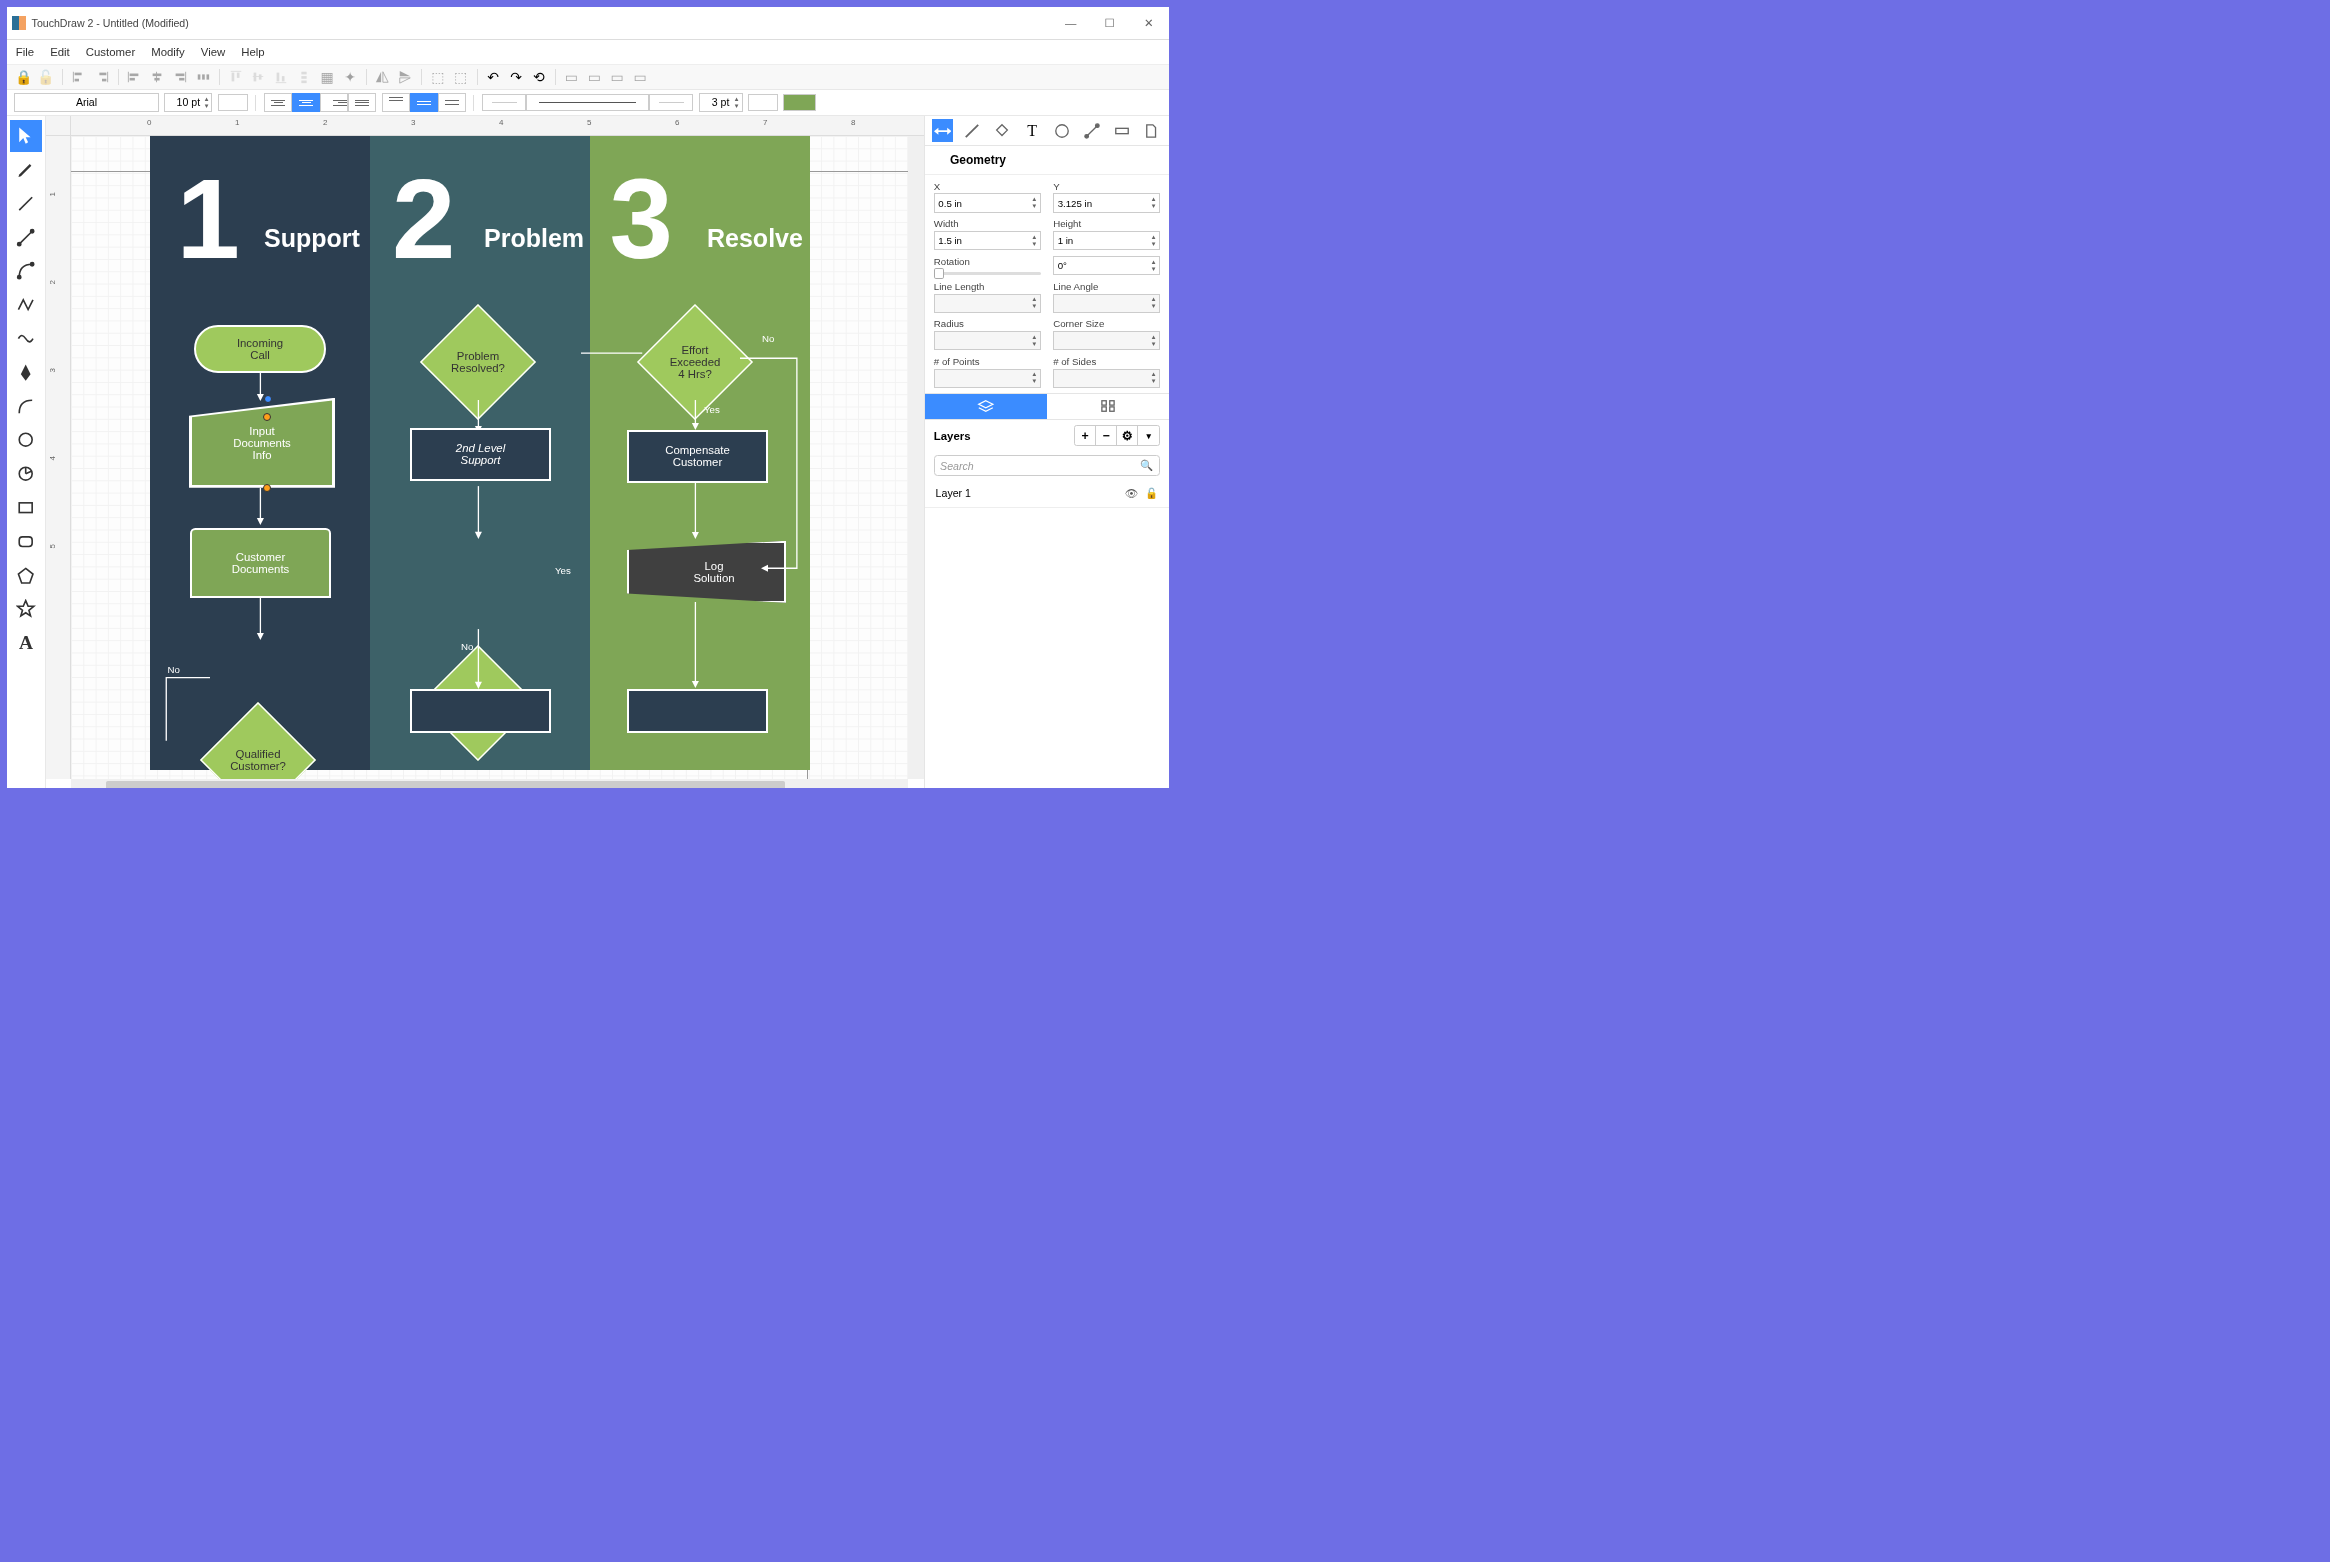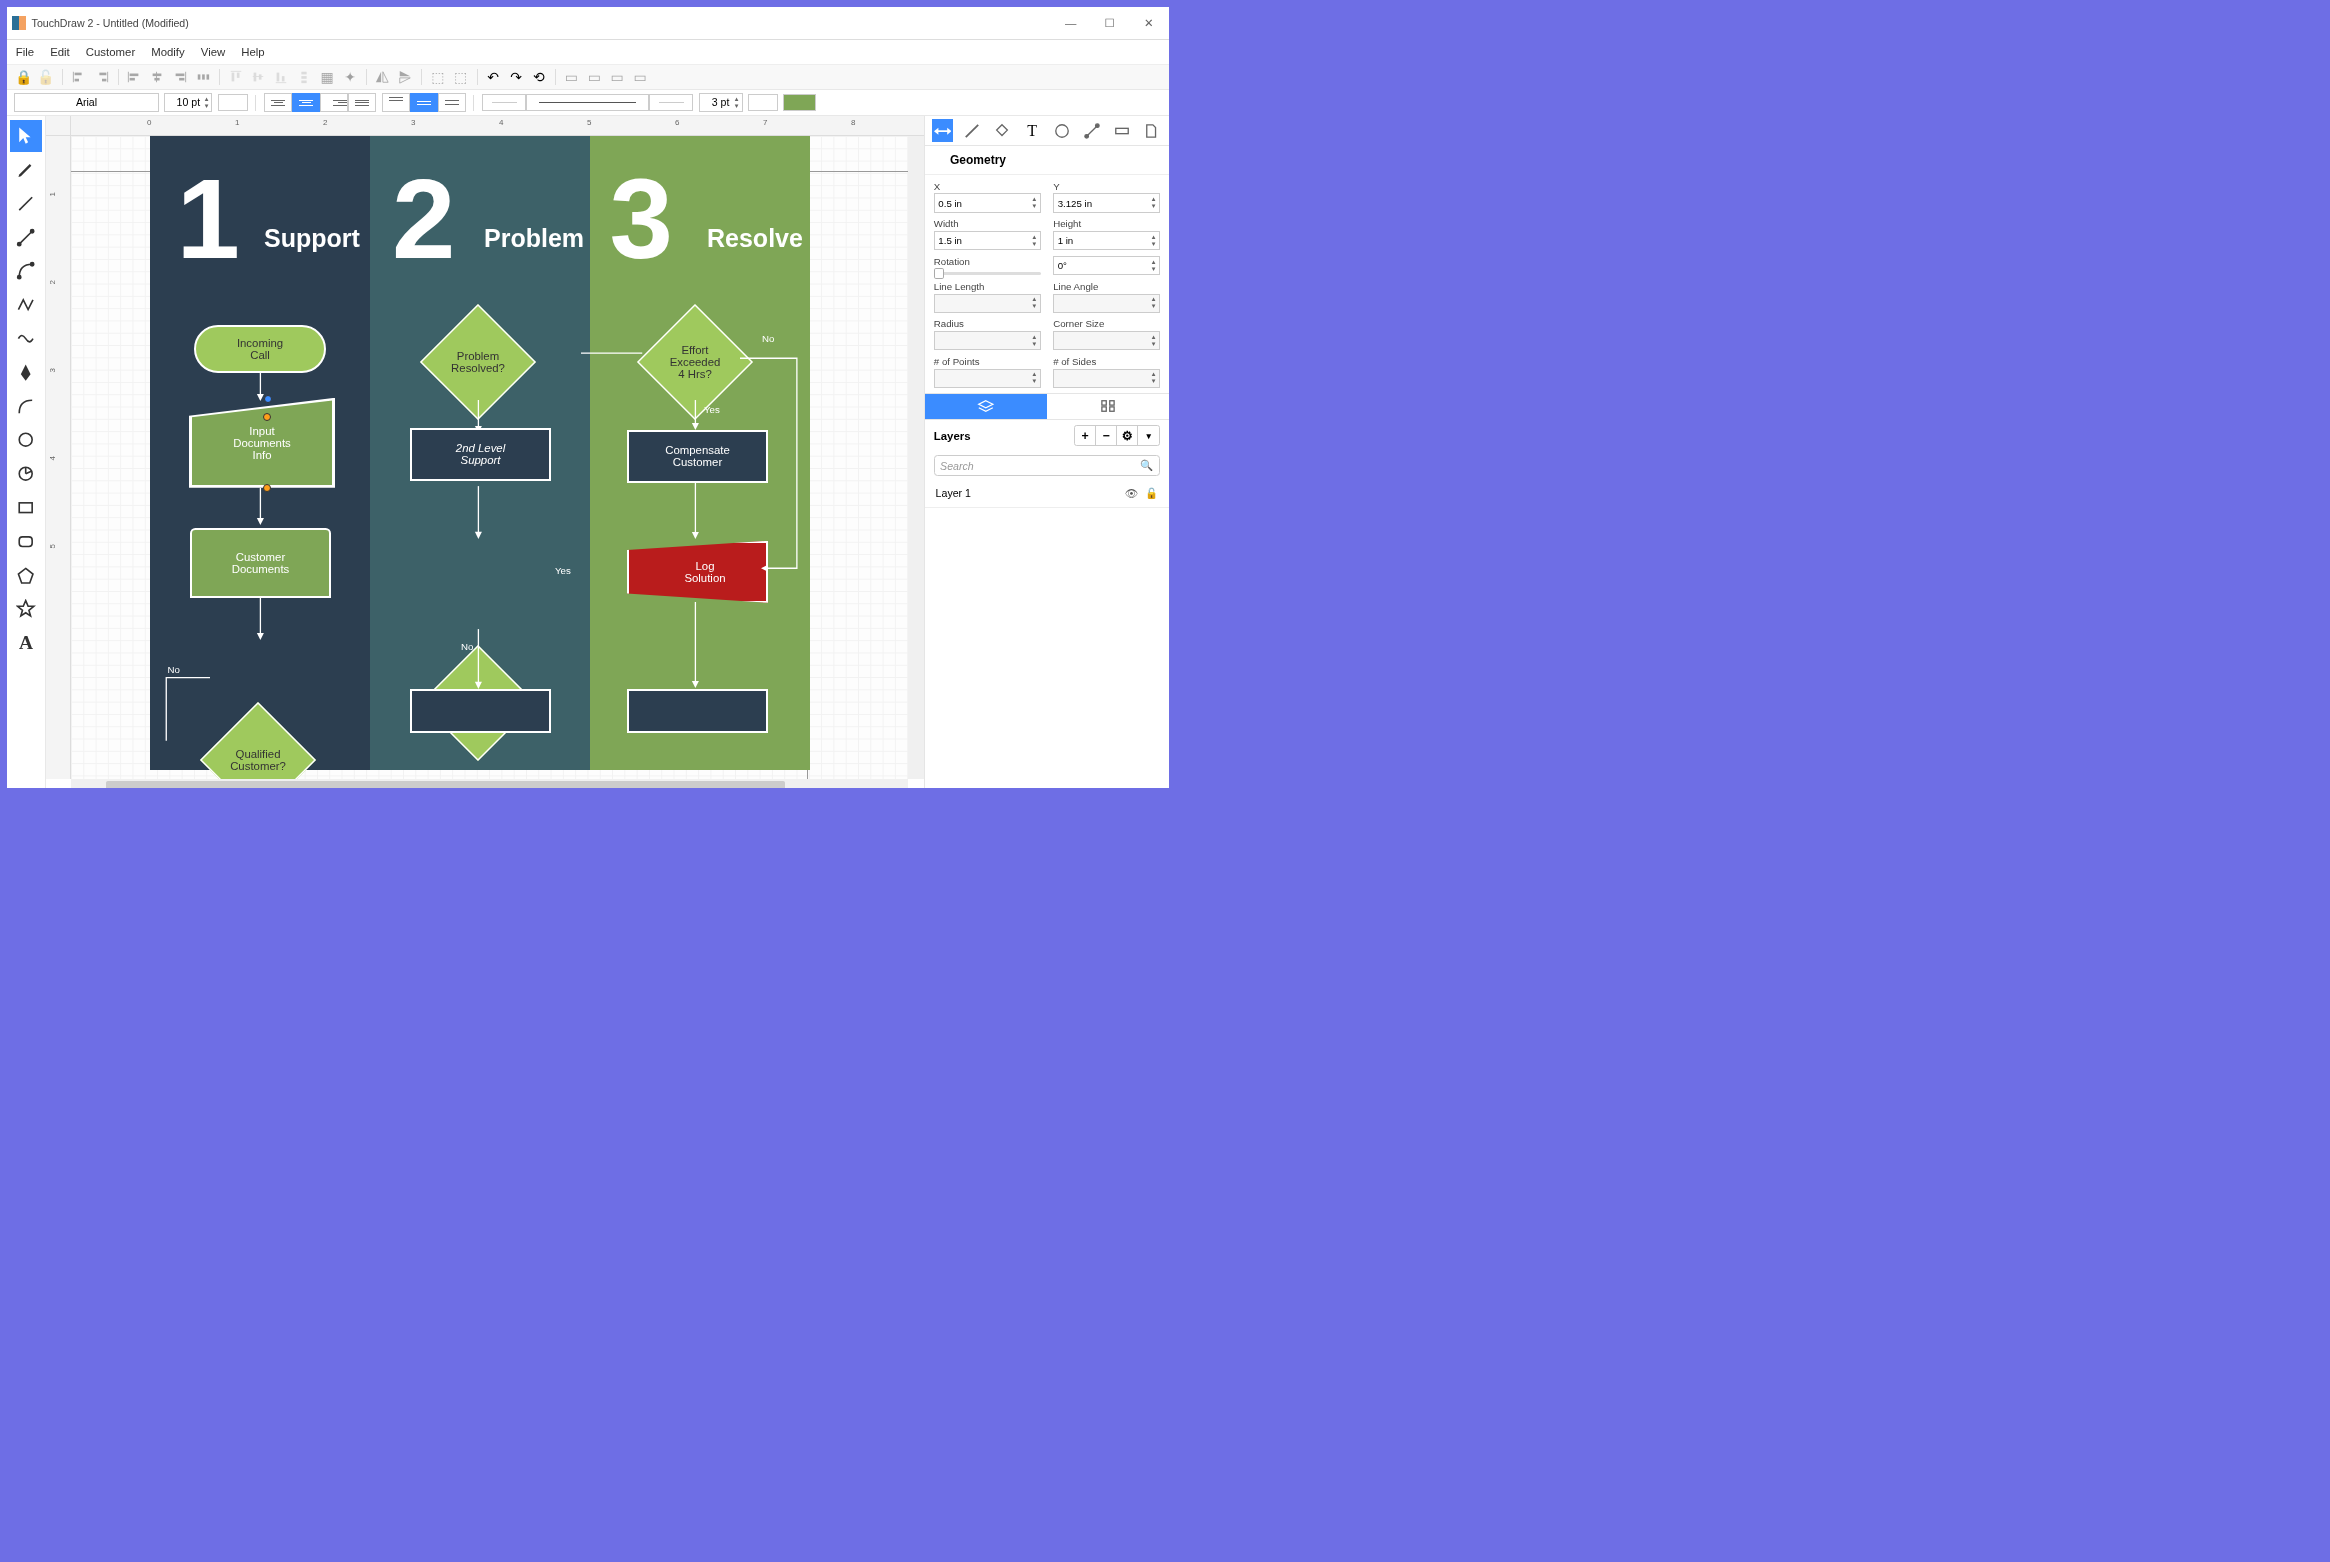--- a/index.html
+++ b/index.html
@@ -76,21 +76,21 @@
 .shape { position:absolute; display:flex; align-items:center; justify-content:center; text-align:center; font-size:11.4px; color:#333; }
 .terminator { width:132px; height:48px; background:#9fc95d; border:2.6px solid #fff; border-radius:26.4px; }
 .trapezoid-outer{ width:146px; height:90px; background:#fff; left:77px; top:267px; clip-path: polygon(0 20%, 100% 0, 100% 100%, 0 100%); }
 .trapezoid-inner{position:absolute; left:2.6px; right:2.6px; top:2.6px; bottom:2.6px; background:#7fa656; clip-path: polygon(0 20%, 100% 0, 100% 100%, 0 100%); display:flex; align-items:center; justify-content:center; flex-direction:column; color:#fff; text-align:center; font-size:11.4px;}
 .diamond { width:114px; height:114px; position:relative;}
 .diamond-bg{ position:absolute; inset:0; background:#9fc95d; border:2.6px solid #fff; transform:rotate(45deg) scale(0.72);}
 .diamond-txt{ position:relative; display:flex; align-items:center; justify-content:center; height:100%; text-align:center; font-size:11.4px;}
 .process-box{ width:141px; height:53px; background:#2c3e50; border:2.6px solid #fff; color:#fff;}
 .doc-shape{ width:141px; height:70px; background:#7fa656; border:2.6px solid #fff; border-radius:5.3px 5.3px 0 0; position:relative; color:#fff; flex-direction:column;}
 .doc-shape::after{content:''; position:absolute; left:-2.6px; right:-2.6px; bottom:-10.6px; height:21px; background:#2c3e50; border-radius:0 0 50% 50% / 0 0 100% 100%; border:2.6px solid #fff; border-top:none; display:none;}
-.log-shape{width:141px; height:62px; background:#b91c1c; border:2.6px solid #fff; color:#fff; clip-path:polygon(0 15%, 100% 0, 100% 100%, 0 85%);padding-left:15px;}
+.log-shape{width:159px; height:62px; background:#404040; border:2.6px solid #fff; color:#fff; clip-path:polygon(0 15%, 100% 0, 100% 100%, 0 85%);padding-left:15px;}
 .label-small{color:#fff; font-size:9.7px; position:absolute;}
 
 .sel-handle{width:8px; height:8px; background:#ff9f1a; border:0.9px solid #333; border-radius:50%; position:absolute;}
 .sel-handle.blue{background:#3b8cff;}
 .sel-handle.red{background:#e63946;}
 
 .canvas-bg svg.arrow{position:absolute;}
 
 
 .inspector { width: 245px; background: #fff; border-left: 0.9px solid #e5e5e5; display:flex; flex-direction:column;}

